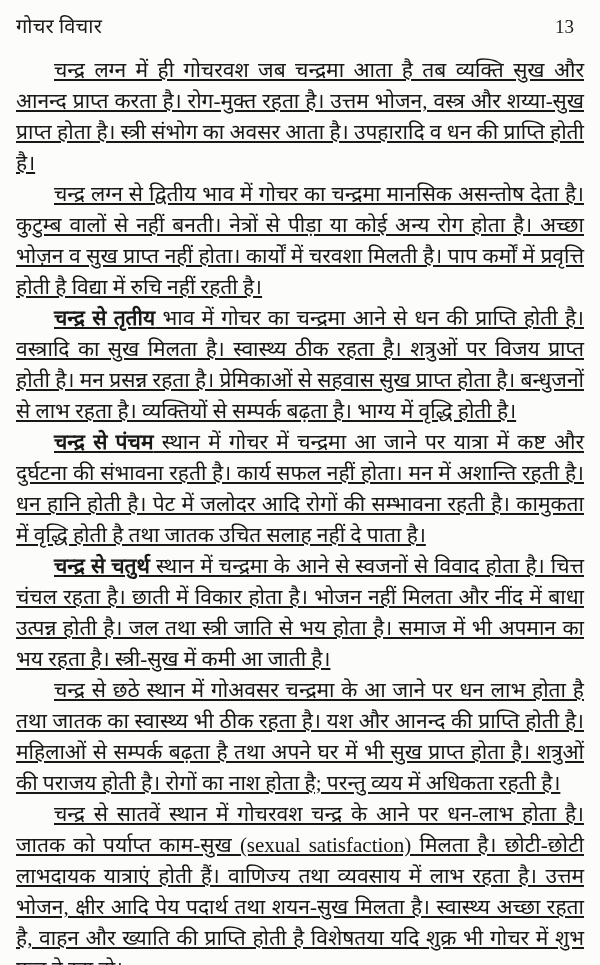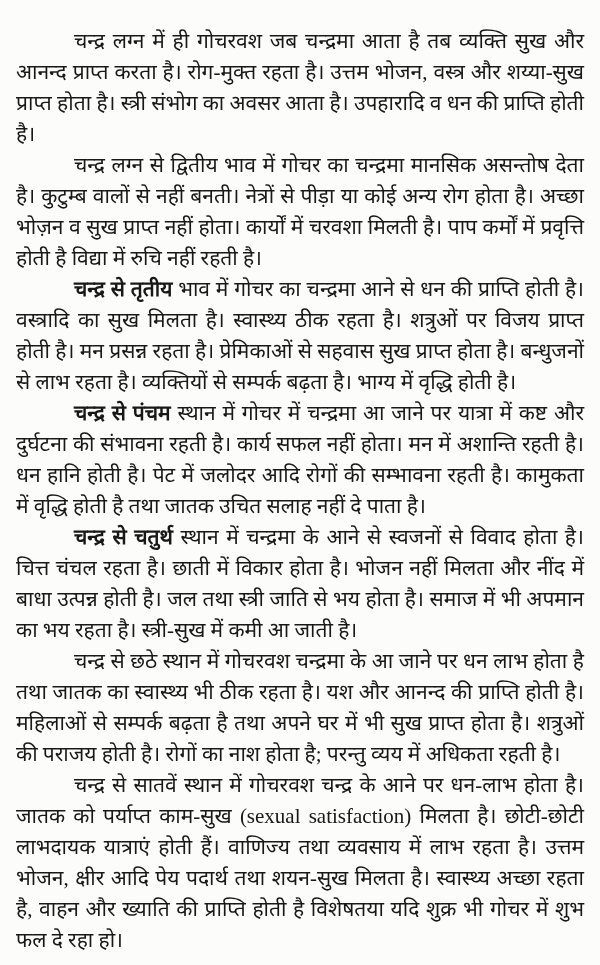--- a/index.html
+++ b/index.html
@@ -32,43 +32,47 @@
   .page-body {
     margin-top: 14px;
     font-size: 21px;
     line-height: 31px;
     text-align: justify;
     color: #181818;
   }
   .para {
     margin: 0;
     text-indent: 38px;
+    text-decoration: underline;
   }
   .para .lead {
     font-weight: 700;
-    margin-left: 20px;
   }
 </style>
 </head>
 <body>
 
 <div class="page">
 
+  <header class="page-header">
+    <span class="running-title">गोचर विचार</span>
+    <span class="page-number">13</span>
+  </header>
 
   <main class="page-body">
 
     <p class="para"><b class="lead"></b><span>चन्द्र लग्न में ही गोचरवश जब चन्द्रमा आता है तब व्यक्ति सुख और आनन्द प्राप्त करता है। रोग-मुक्त रहता है। उत्तम भोजन, वस्त्र और शय्या-सुख प्राप्त होता है। स्त्री संभोग का अवसर आता है। उपहारादि व धन की प्राप्ति होती है।</span></p>
 
     <p class="para"><b class="lead"></b><span>चन्द्र लग्न से द्वितीय भाव में गोचर का चन्द्रमा मानसिक असन्तोष देता है। कुटुम्ब वालों से नहीं बनती। नेत्रों से पीड़ा या कोई अन्य रोग होता है। अच्छा भोज़न व सुख प्राप्त नहीं होता। कार्यों में चरवशा मिलती है। पाप कर्मों में प्रवृत्ति होती है विद्या में रुचि नहीं रहती है।</span></p>
 
     <p class="para"><b class="lead">चन्द्र से तृतीय</b><span> भाव में गोचर का चन्द्रमा आने से धन की प्राप्ति होती है। वस्त्रादि का सुख मिलता है। स्वास्थ्य ठीक रहता है। शत्रुओं पर विजय प्राप्त होती है। मन प्रसन्न रहता है। प्रेमिकाओं से सहवास सुख प्राप्त होता है। बन्धुजनों से लाभ रहता है। व्यक्तियों से सम्पर्क बढ़ता है। भाग्य में वृद्धि होती है।</span></p>
 
     <p class="para"><b class="lead">चन्द्र से पंचम</b><span> स्थान में गोचर में चन्द्रमा आ जाने पर यात्रा में कष्ट और दुर्घटना की संभावना रहती है। कार्य सफल नहीं होता। मन में अशान्ति रहती है। धन हानि होती है। पेट में जलोदर आदि रोगों की सम्भावना रहती है। कामुकता में वृद्धि होती है तथा जातक उचित सलाह नहीं दे पाता है।</span></p>
 
     <p class="para"><b class="lead">चन्द्र से चतुर्थ</b><span> स्थान में चन्द्रमा के आने से स्वजनों से विवाद होता है। चित्त चंचल रहता है। छाती में विकार होता है। भोजन नहीं मिलता और नींद में बाधा उत्पन्न होती है। जल तथा स्त्री जाति से भय होता है। समाज में भी अपमान का भय रहता है। स्त्री-सुख में कमी आ जाती है।</span></p>
 
-    <p class="para"><b class="lead"></b><span>चन्द्र से छठे स्थान में गोचरवश चन्द्रमा के आ जाने पर धन लाभ होता है तथा जातक का स्वास्थ्य भी ठीक रहता है। यश और आनन्द की प्राप्ति होती है। महिलाओं से सम्पर्क बढ़ता है तथा अपने घर में भी सुख प्राप्त होता है। शत्रुओं की पराजय होती है। रोगों का नाश होता है; परन्तु व्यय में अधिकता रहती है।</span></p>
+    <p class="para"><b class="lead"></b><span>चन्द्र से छठे स्थान में गोअवसर चन्द्रमा के आ जाने पर धन लाभ होता है तथा जातक का स्वास्थ्य भी ठीक रहता है। यश और आनन्द की प्राप्ति होती है। महिलाओं से सम्पर्क बढ़ता है तथा अपने घर में भी सुख प्राप्त होता है। शत्रुओं की पराजय होती है। रोगों का नाश होता है; परन्तु व्यय में अधिकता रहती है।</span></p>
 
     <p class="para"><b class="lead"></b><span>चन्द्र से सातवें स्थान में गोचरवश चन्द्र के आने पर धन-लाभ होता है। जातक को पर्याप्त काम-सुख (sexual satisfaction) मिलता है। छोटी-छोटी लाभदायक यात्राएं होती हैं। वाणिज्य तथा व्यवसाय में लाभ रहता है। उत्तम भोजन, क्षीर आदि पेय पदार्थ तथा शयन-सुख मिलता है। स्वास्थ्य अच्छा रहता है, वाहन और ख्याति की प्राप्ति होती है विशेषतया यदि शुक्र भी गोचर में शुभ फल दे रहा हो।</span></p>
 
   </main>
 
 </div>
 
 </body></html>

